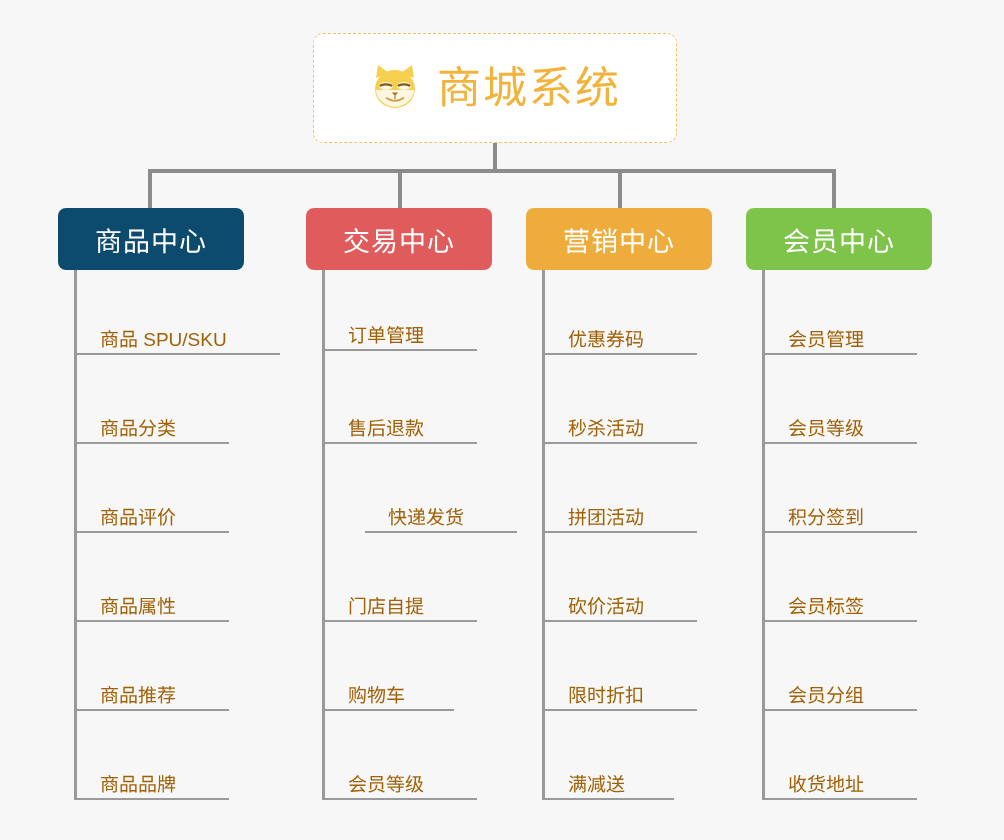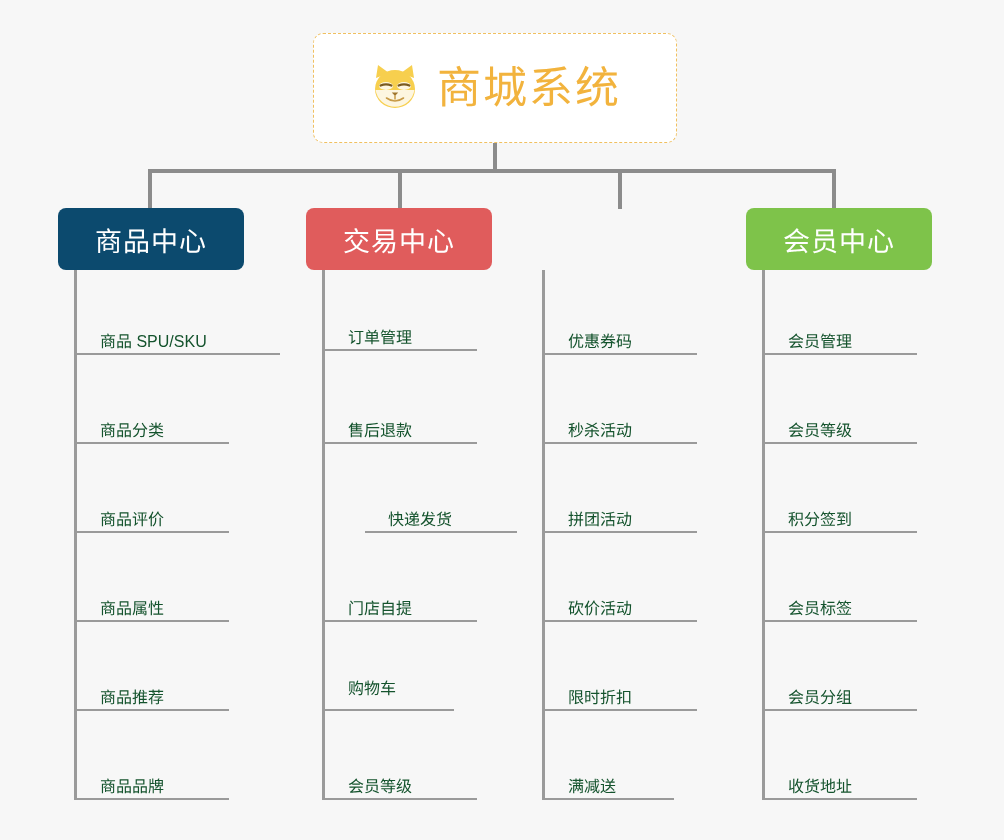--- a/index.html
+++ b/index.html
@@ -89,23 +89,23 @@
     position: absolute;
     left: 3px;
     height: 40px;
     border-bottom: 2px solid #9a9a9a;
     display: flex;
     align-items: flex-end;
     padding-left: 23px;
     padding-bottom: 2px;
   }
   .leaf-label {
-    font-size: 16px;
+    font-size: 19px;
     line-height: 1.1;
-    color: #14532d;
+    color: #a16207;
     white-space: nowrap;
   }
 </style>
 </head>
 <body>
 
 <div class="canvas">
 
   <div class="root-node" style="border-color: rgb(240, 192, 96); background: rgb(255, 255, 255);">
     <span class="root-icon">
@@ -175,28 +175,31 @@
       </div>
     <div class="leaf" style="top:134px; width:152px;">
         <span class="leaf-label">售后退款</span>
       </div>
     <div class="leaf" style="top:223px; width:152px;margin-left:40px;">
         <span class="leaf-label">快递发货</span>
       </div>
     <div class="leaf" style="top:312px; width:152px;">
         <span class="leaf-label">门店自提</span>
       </div>
-    <div class="leaf" style="top:401px; width:129px;align-items:center;">
+    <div class="leaf" style="top:401px; width:129px;">
         <span class="leaf-label">购物车</span>
       </div>
     <div class="leaf" style="top:490px; width:152px;">
         <span class="leaf-label">会员等级</span>
       </div>
   </div>
 
+  <div class="cat-box" style="left: 526px; background: rgb(238, 172, 60);">
+    <span>营销中心</span>
+  </div>
   <div class="column" style="left:542px;">
     <div class="trunk" style="height:530px;"></div>
     <div class="leaf" style="top:45px;  width:152px;">
         <span class="leaf-label">优惠券码</span>
       </div>
     <div class="leaf" style="top:134px; width:152px;">
         <span class="leaf-label">秒杀活动</span>
       </div>
     <div class="leaf" style="top:223px; width:152px;">
         <span class="leaf-label">拼团活动</span>

